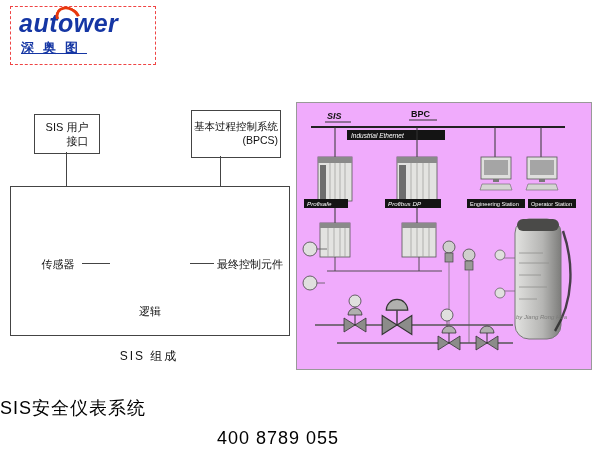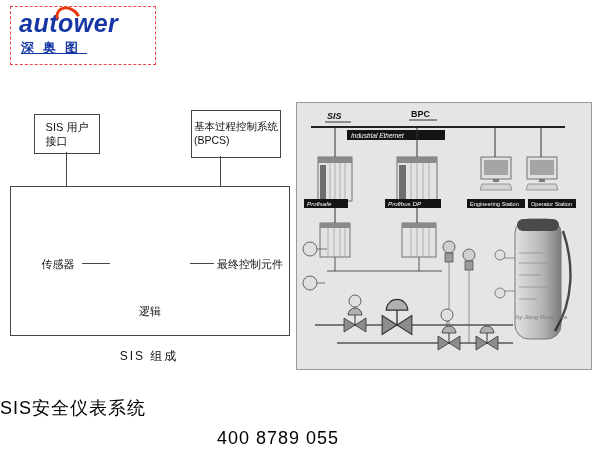--- a/index.html
+++ b/index.html
@@ -30,33 +30,33 @@
   .logo-cn{
     margin-top:3px;margin-left:2px;
     font-size:13px;font-weight:bold;color:#1536a4;letter-spacing:9px;text-decoration:underline;
   }
 
   
   .blockdiag{left:10px;top:96px;width:280px;height:270px;}
   .dbox{
     position:absolute;border:1px solid #444;background:#fff;
     display:flex;align-items:center;justify-content:center;
-    text-align:left;font-size:11px;line-height:1.3;color:#111;
+    text-align:right;font-size:11px;line-height:1.3;color:#111;
   }
   .vline{position:absolute;width:1px;background:#444;}
   .hline{position:absolute;height:1px;background:#444;}
   .dlabel{position:absolute;font-size:11px;color:#111;text-align:center;}
   .main-rect{position:absolute;left:0;top:90px;width:278px;height:148px;border:1px solid #444;}
   .caption{position:absolute;left:0;top:252px;width:278px;text-align:center;
     font-size:12px;letter-spacing:2px;color:#111;}
 
   
   .archpanel{
     left:296px;top:102px;width:296px;height:268px;
-    border:1px solid #999;background:#e5e5e5;box-sizing:border-box;
+    border:1px solid #999;background:#f0abfc;box-sizing:border-box;
   }
 
   
   .footer-title{
     left:0;top:396px;width:600px;text-align:left;
     font-size:18px;font-weight:500;color:#000;letter-spacing:1px;
   }
   .footer-phone{
     left:0;top:428px;width:556px;text-align:center;
     font-size:18px;font-weight:500;color:#000;letter-spacing:1px;

